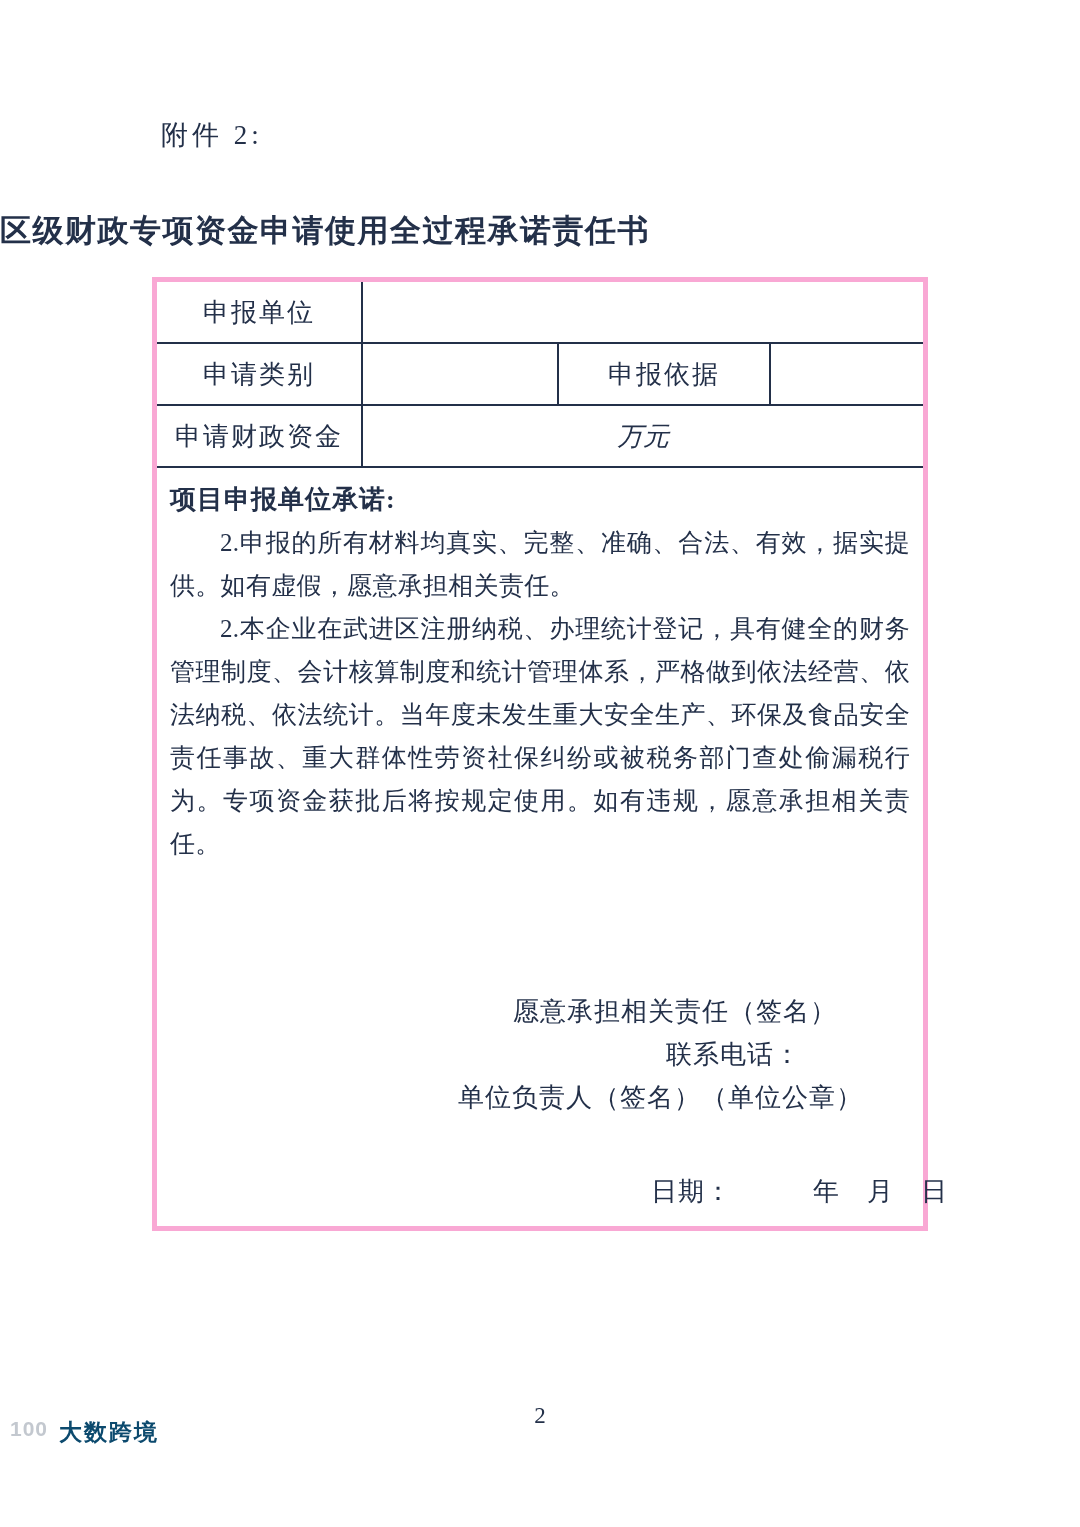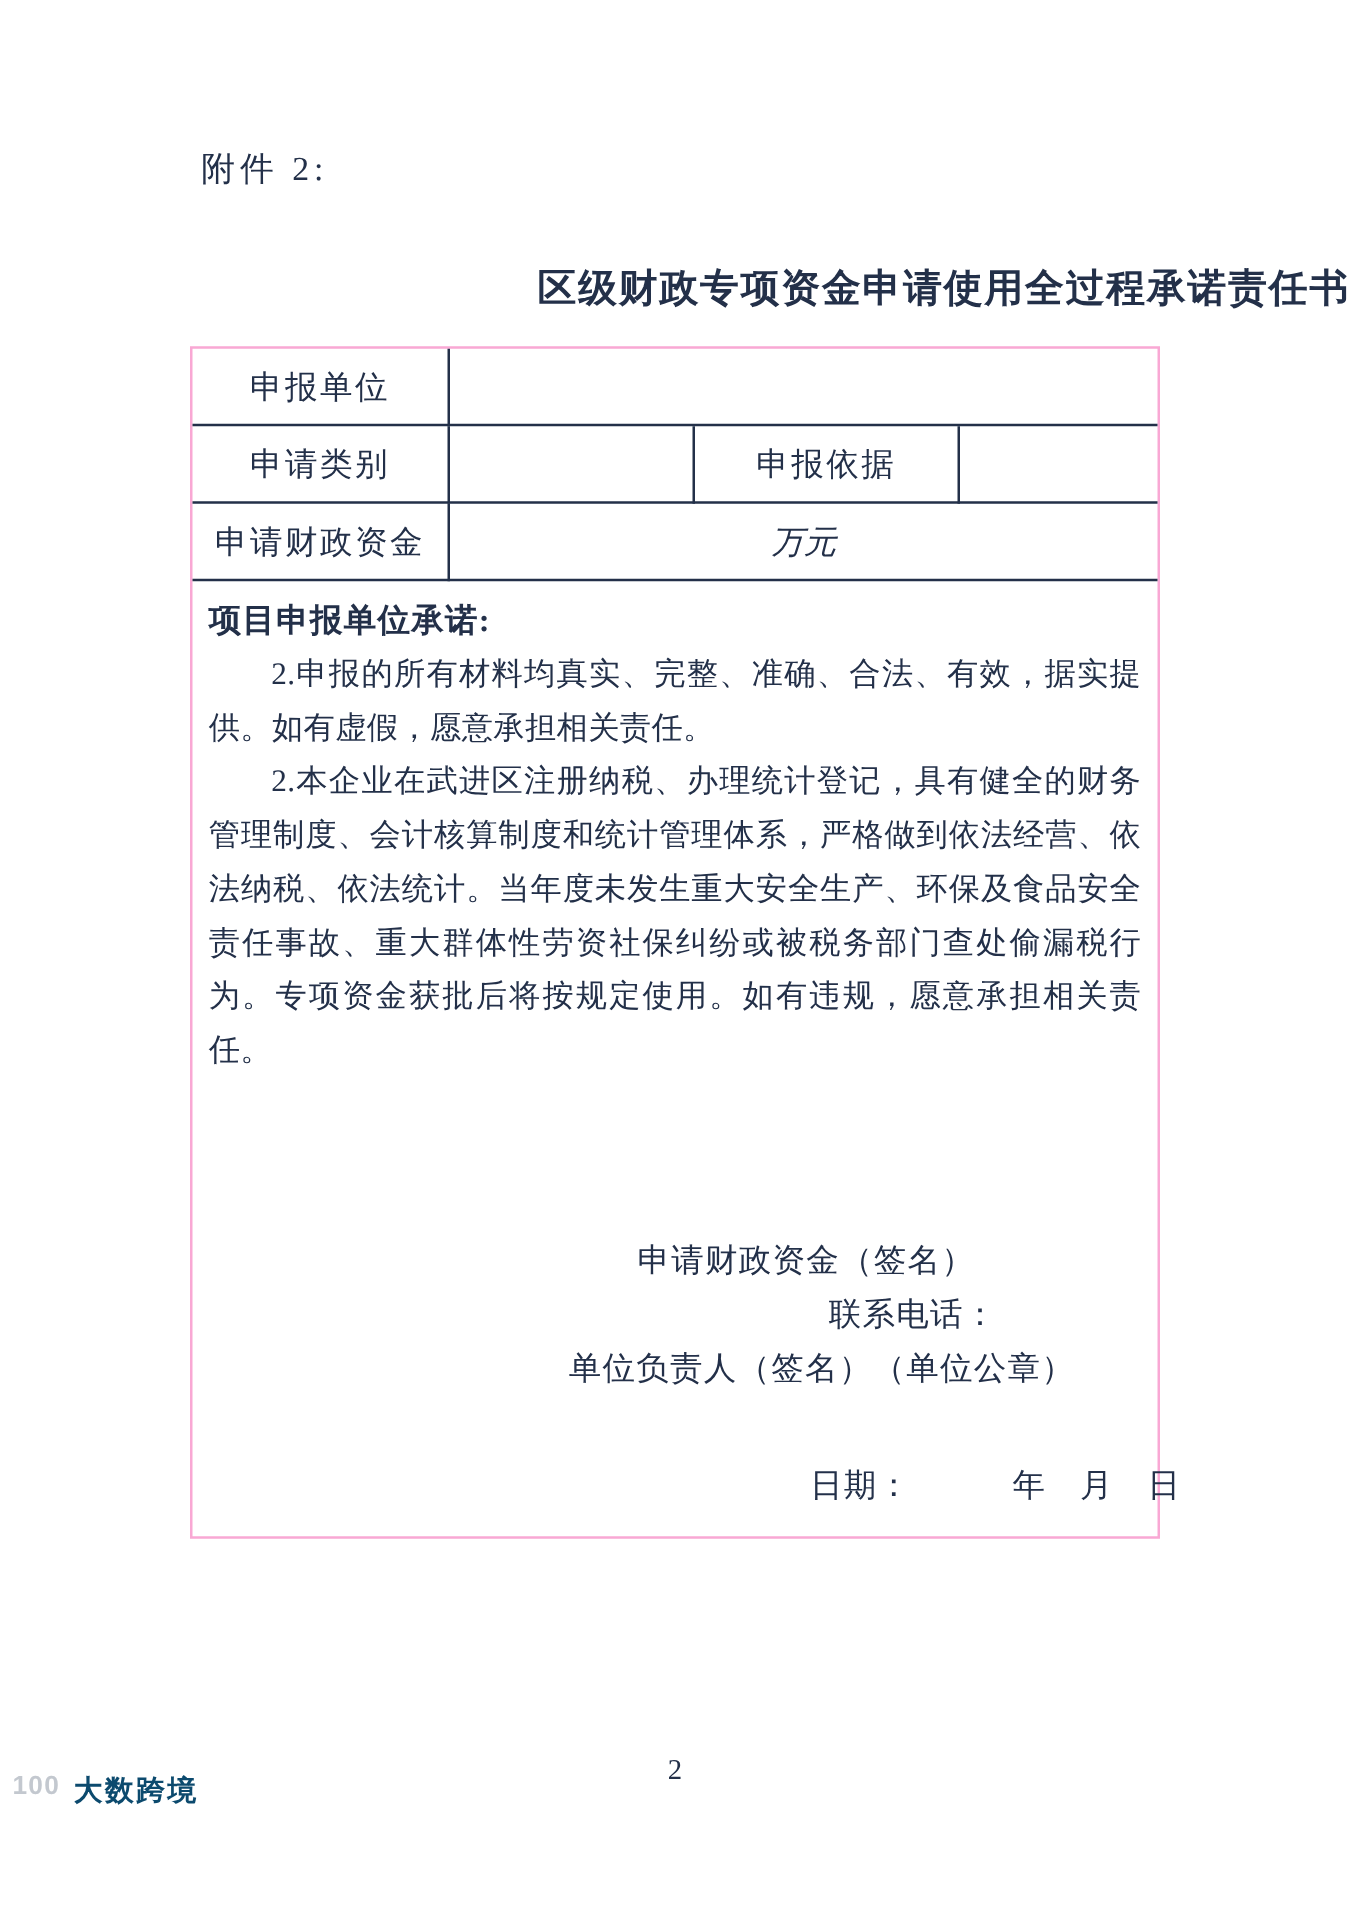--- a/index.html
+++ b/index.html
@@ -17,32 +17,32 @@
     left: 161px;
     top: 117px;
     font-size: 27px;
     letter-spacing: 4px;
   }
   .doc-title {
     position: absolute;
     left: 0;
     width: 100%;
     top: 210px;
-    text-align: right;
+    text-align: left;
     font-size: 31px;
     font-weight: 700;
     letter-spacing: 1.5px;
   }
   .form-table {
     position: absolute;
     left: 152px;
     top: 277px;
     width: 776px;
     height: 954px;
-    border: 2px solid #f9a8d4;
+    border: 5px solid #f9a8d4;
     box-sizing: border-box;
     display: flex;
     flex-direction: column;
     background: #ffffff;
   }
   .tr { display: flex; height: 62px; flex: 0 0 auto; }
   .td {
     box-sizing: border-box;
     border-right: 2px solid #233049;
     border-bottom: 2px solid #233049;
@@ -136,21 +136,21 @@
 
     <div class="tr">
       <div class="td c1 label-cell">申请财政资金</div>
       <div class="td grow">万元</div>
     </div>
 
     <div class="commit-cell">
       <div class="commit-heading">项目申报单位承诺:</div>
       <p class="para">2.申报的所有材料均真实、完整、准确、合法、有效，据实提供。如有虚假，愿意承担相关责任。</p>
       <p class="para">2.本企业在武进区注册纳税、办理统计登记，具有健全的财务管理制度、会计核算制度和统计管理体系，严格做到依法经营、依法纳税、依法统计。当年度未发生重大安全生产、环保及食品安全责任事故、重大群体性劳资社保纠纷或被税务部门查处偷漏税行为。专项资金获批后将按规定使用。如有违规，愿意承担相关责任。</p>
-      <div class="sign sign-1">申请财政资金（签名）</div>
+      <div class="sign sign-1">愿意承担相关责任（签名）</div>
       <div class="sign sign-2">联系电话：</div>
       <div class="sign sign-3">单位负责人（签名）（单位公章）</div>
       <div class="sign sign-4">日期：　　　年　月　日</div>
     </div>
 
   </div>
 
   <div class="page-number">2</div>
 
   <div class="watermark">

